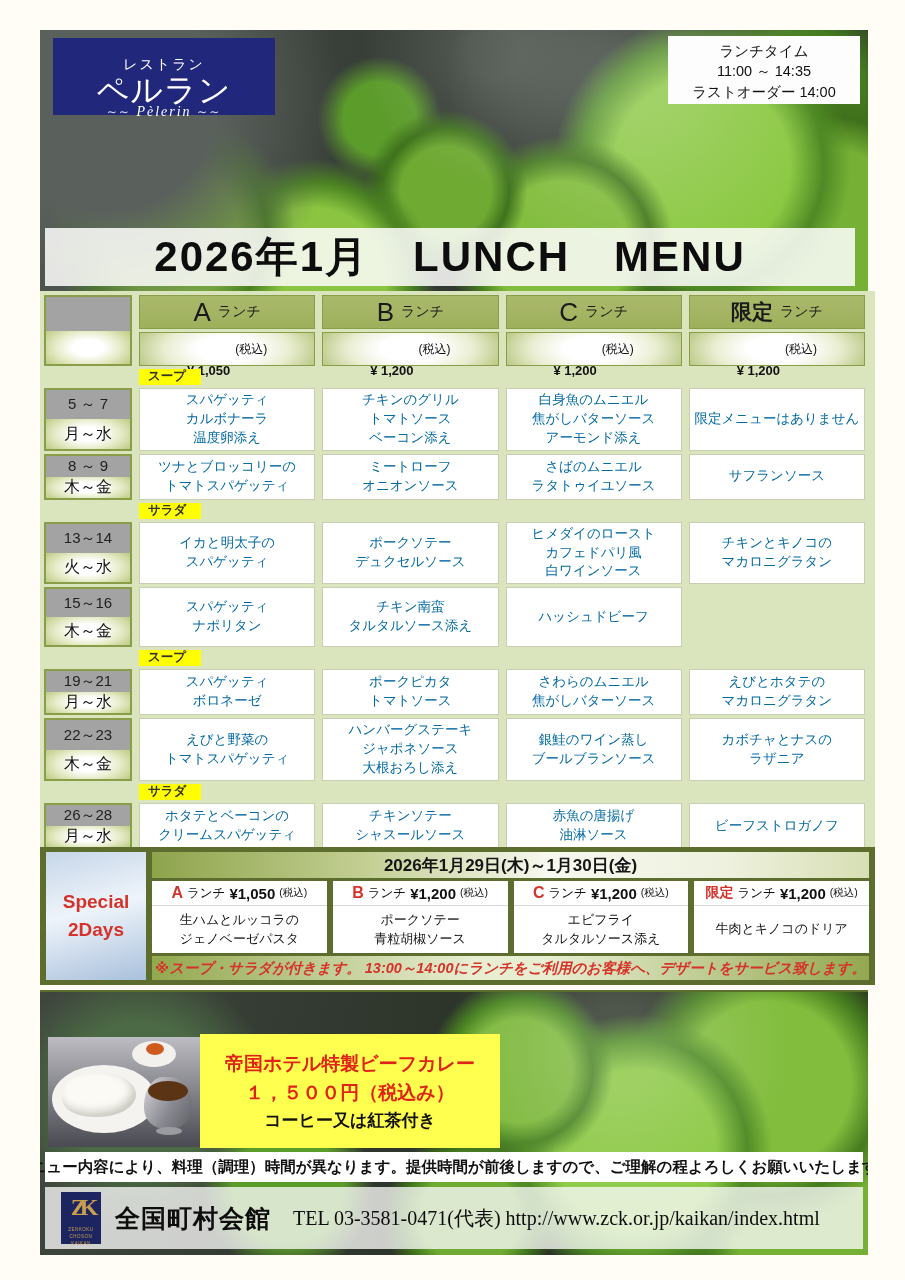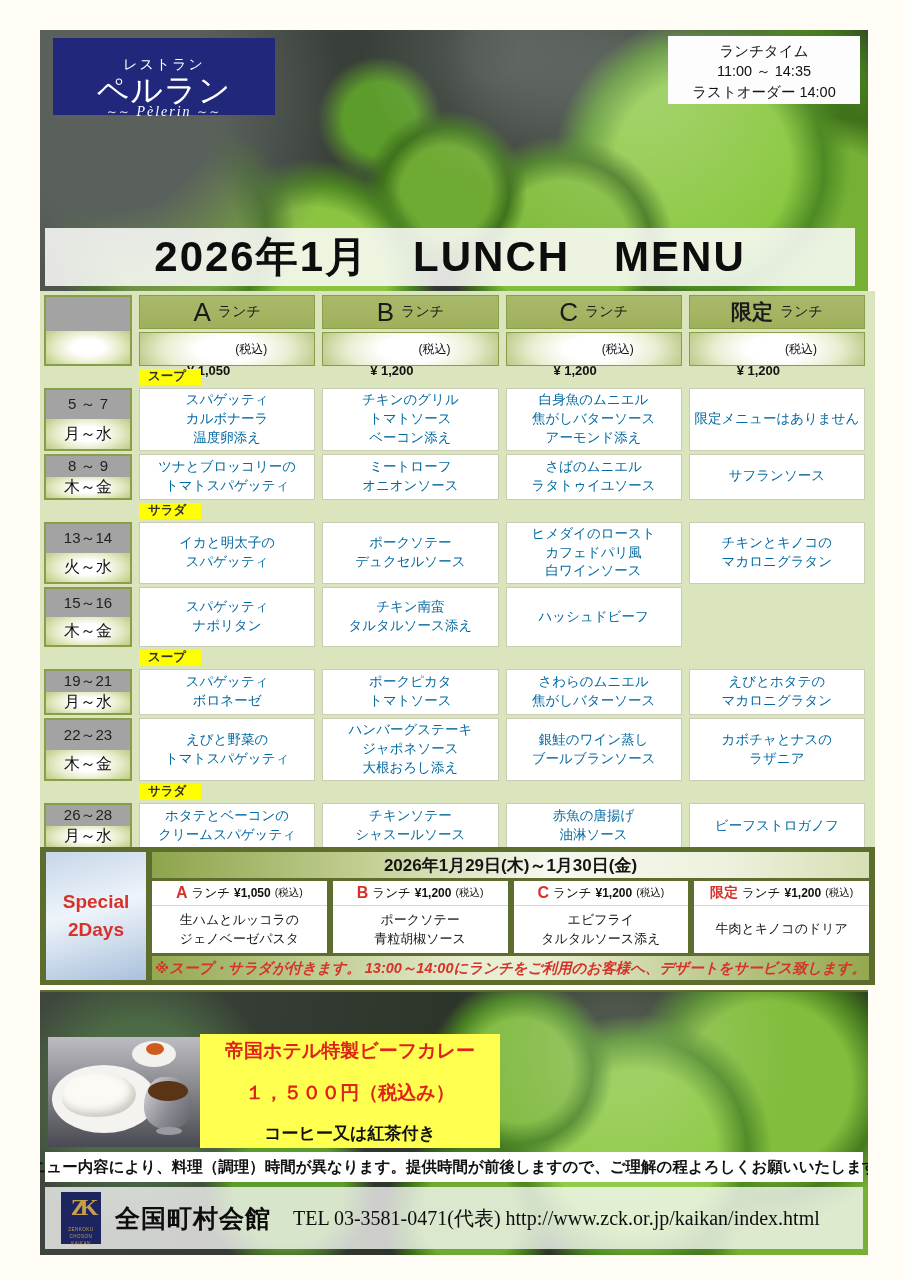--- a/index.html
+++ b/index.html
@@ -75,21 +75,21 @@
   .sp-right { flex:1; display:flex; flex-direction:column; gap:3px; }
   .sp-header { height:26px; background:linear-gradient(90deg,#8ea44c, #c3cf93 30%, #f7f8ef 55%, #eef1de 80%, #d7dfb4);
     display:flex; align-items:center; justify-content:center; font-size:17px; font-weight:bold; color:#151515; }
   .sp-cols { flex:1; display:grid; grid-template-columns:repeat(4,1fr); gap:6px; }
   .sp-cell { background:#fff; display:flex; flex-direction:column; }
   .sp-price { height:25px; border-bottom:1px solid #d8d8d8; display:flex; align-items:center;
     justify-content:center; gap:4px; white-space:nowrap; }
   .sp-letter { color:#d5322a; font-size:16px; font-weight:bold; }
   .sp-letter.kanji { font-size:14px; }
   .sp-label { font-size:12.5px; color:#111; }
-  .sp-amount { font-size:12px; font-weight:bold; color:#111; }
+  .sp-amount { font-size:15px; font-weight:bold; color:#111; }
   .sp-tax { font-size:10.5px; color:#111; }
   .sp-menu { flex:1; display:flex; flex-direction:column; align-items:center; justify-content:center;
     text-align:center; font-size:13px; line-height:1.4; color:#141414; }
   .sp-note { height:24px; background:linear-gradient(90deg,#93a84f,#e8eed2 45%, #e8eed2 55%, #93a84f);
     display:flex; align-items:center; justify-content:center; font-size:14.5px; font-weight:bold; color:#d5322a;font-style:italic; }
 
   
   .bottom-photo { position:absolute; left:40px; top:990px; width:828px; height:265px; overflow:hidden;
     border-top:2px solid #5d6d2e;
     background-color:#333c2d;
@@ -108,21 +108,21 @@
     background:linear-gradient(#bcbcc2,#77777e 60%,#4a4a52); }
   .plate { position:absolute; left:4px; top:28px; width:104px; height:68px; background:#f4f3ef; border-radius:50%; }
   .rice { position:absolute; left:14px; top:36px; width:74px; height:44px; background:#fbfaf5; border-radius:48% 52% 55% 45%; box-shadow:inset -4px -5px 8px rgba(160,160,150,.55); }
   .side-dish { position:absolute; left:84px; top:4px; width:44px; height:26px; background:#f2f1ed; border-radius:50%; }
   .pickle { position:absolute; left:98px; top:6px; width:18px; height:12px; background:#cf5a1e; border-radius:50%; }
   .gravy-boat { position:absolute; left:96px; top:40px; width:48px; height:52px;
     background:linear-gradient(120deg,#d8d8dc,#8b8b93 55%,#5f5f66); border-radius:40% 45% 45% 45% / 55% 55% 40% 40%; }
   .gravy { position:absolute; left:100px; top:44px; width:40px; height:20px; background:#5a3414; border-radius:50%; }
   .boat-foot { position:absolute; left:108px; top:90px; width:26px; height:8px; background:#9a9aa1; border-radius:50%; }
   .curry-ad { position:absolute; left:160px; top:42px; width:300px; height:114px; background:#ffff4f;
-    display:flex; flex-direction:column; align-items:center; justify-content:center; gap:16px; text-align:center; }
+    display:flex; flex-direction:column; align-items:center; justify-content:center; gap:3px; text-align:center; }
   .curry-l1, .curry-l2 { color:#e02318; font-size:19px; font-weight:bold; }
   .curry-l3 { color:#111; font-size:17px; font-weight:bold; }
   .notice-bar { position:absolute; left:5px; right:5px; top:160px; height:30px; background:#ffffff;
     display:flex; align-items:center; justify-content:center; font-size:15.5px; font-weight:bold; color:#111; white-space:nowrap; }
   .footer-bar { position:absolute; left:5px; right:5px; top:195px; height:62px;
     background:rgba(250,250,248,.78); display:flex; align-items:center; }
   .zck-logo { width:40px; height:52px; background:#1d2560; margin-left:16px; position:relative;
     display:flex; flex-direction:column; align-items:center; justify-content:flex-start; padding-top:3px; }
   .zck-mono { color:#c79f4e; font-family:"Liberation Serif","DejaVu Serif",serif; font-size:24px; line-height:1;
     letter-spacing:-7px; font-weight:bold; }

